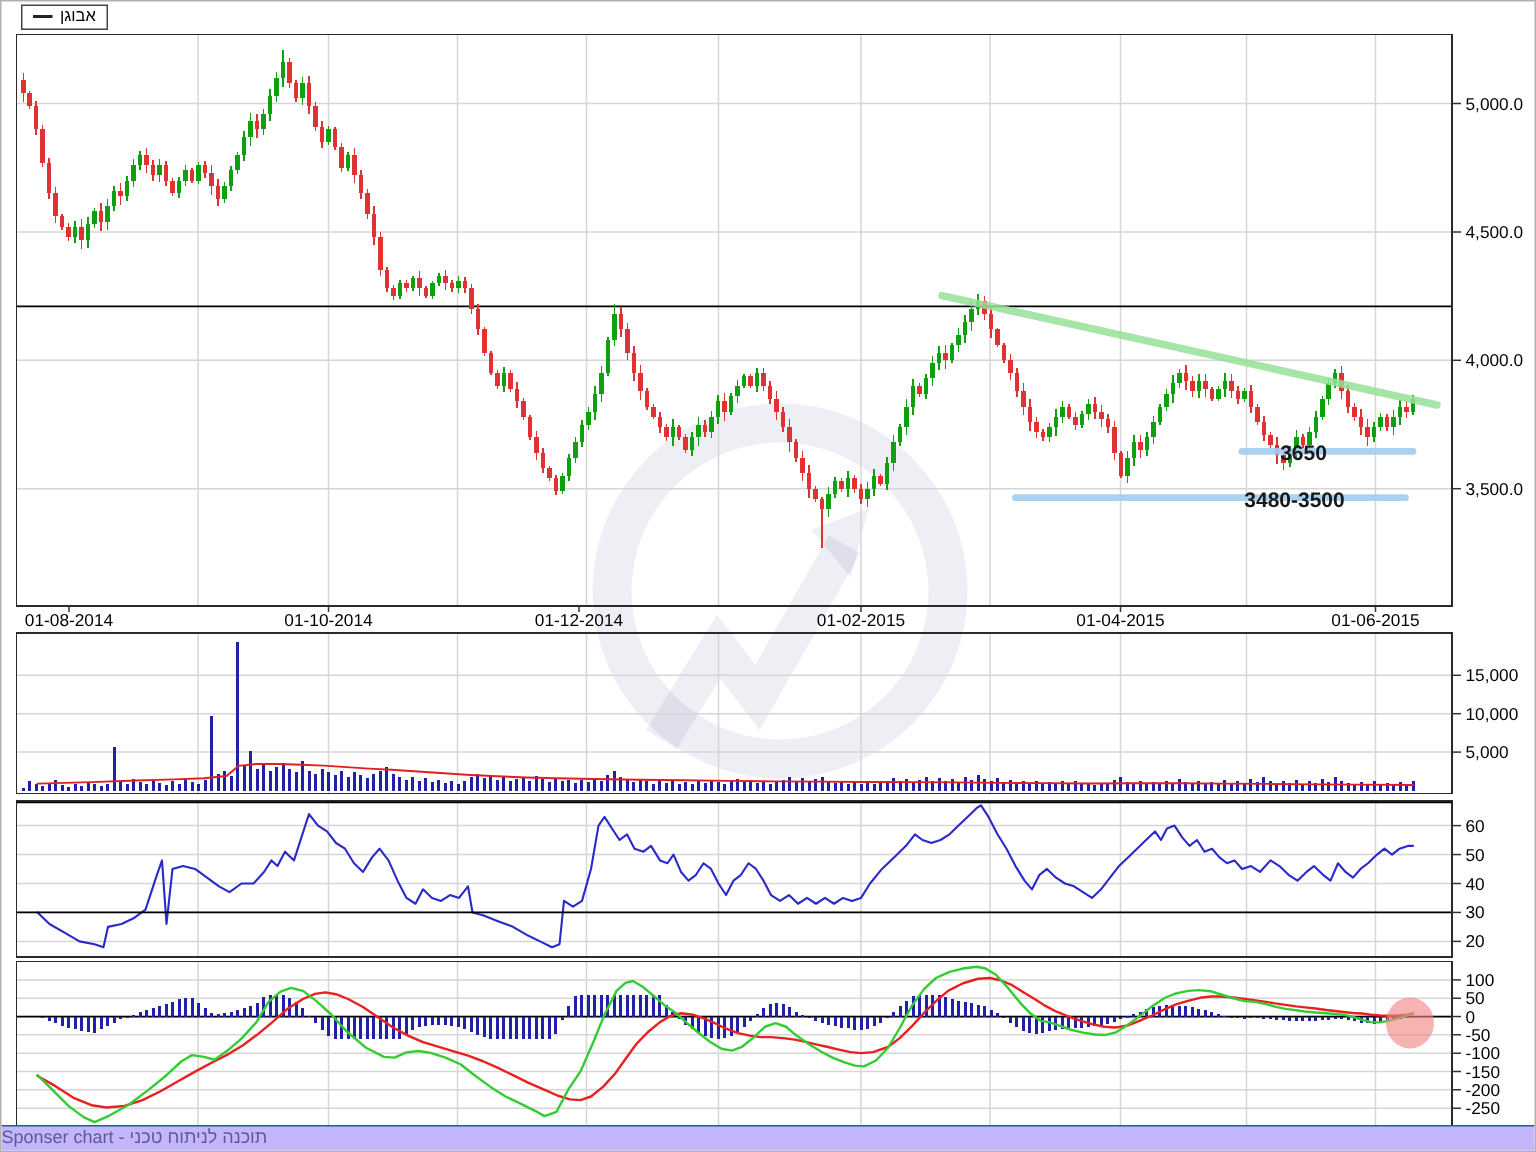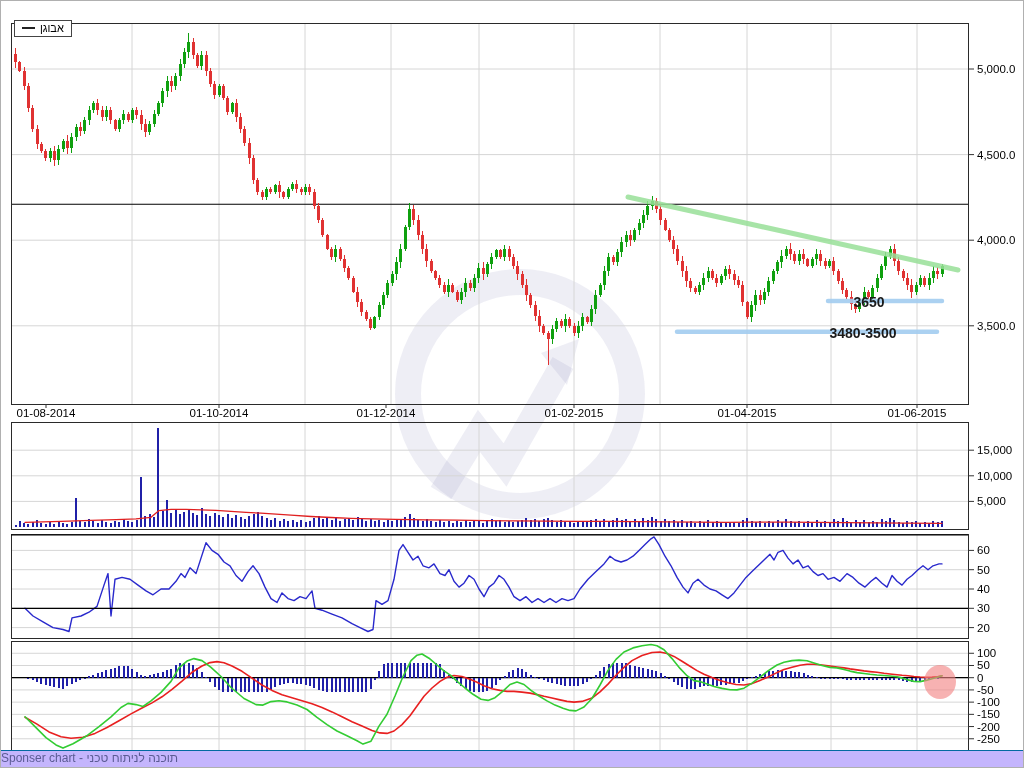--- a/index.html
+++ b/index.html
@@ -1,19 +1,19 @@
 <!DOCTYPE html>
 <html><head>
 <meta charset="utf-8">
 <style>
   html,body{margin:0;padding:0;background:#fff;}
   body{font-family:"Liberation Sans","DejaVu Sans",sans-serif;}
   #stage{position:relative;width:1024px;height:768px;background:#fff;border:1px solid #b0b0b0;box-sizing:border-box;overflow:hidden;}
   #chart-svg{position:absolute;left:0;top:0;}
-  #legend-box{position:absolute;left:13px;top:19px;border:1px solid #444;background:#fff;
+  #legend-box{position:absolute;left:13px;top:2px;border:1px solid #444;background:#fff;
     display:flex;align-items:center;gap:5px;padding:1px 7px 2px 7px;font-size:11px;color:#000;z-index:5;}
   .legend-dash{display:inline-block;width:13px;border-top:2px solid #222;}
   #footer-bar{position:absolute;left:0;bottom:0;width:100%;height:16px;border-top:1px solid #0369a1;
     background:#c4b5fd;text-align:left;font-size:12px;color:#5b5b94;line-height:15px;z-index:5;}
   svg text{font-family:"Liberation Sans","DejaVu Sans",sans-serif;}
 </style>
 </head>
 <body>
 
 <div id="stage">

